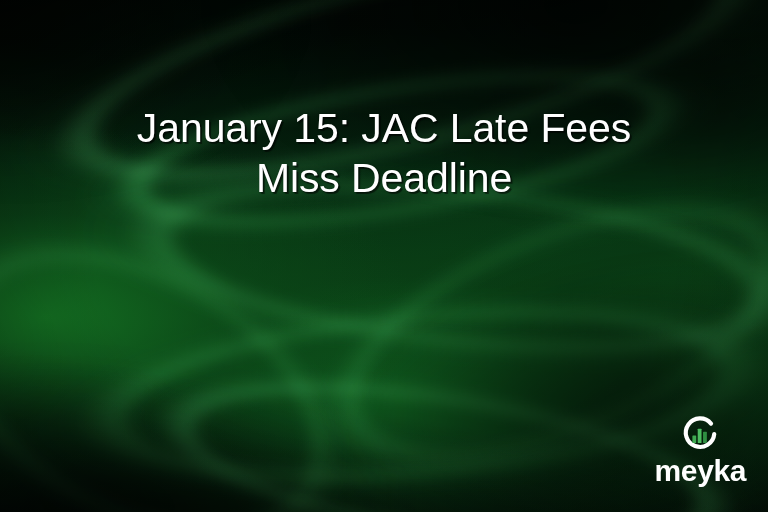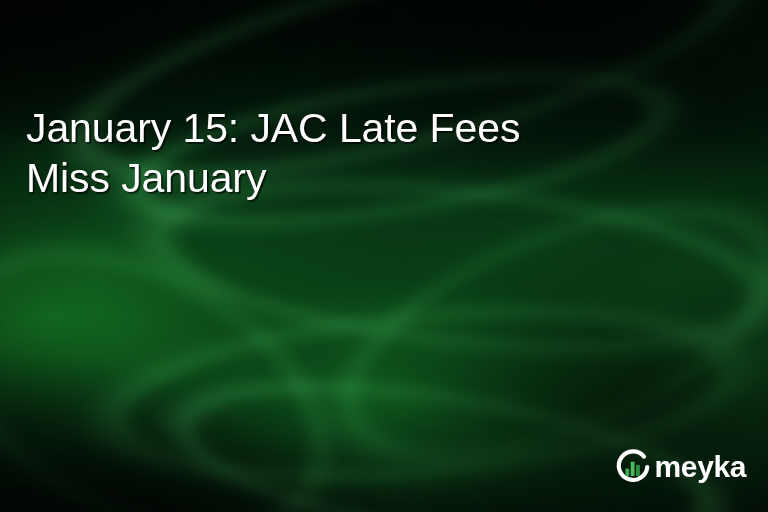--- a/index.html
+++ b/index.html
@@ -107,21 +107,21 @@
   #bg-vignette {
     background: radial-gradient(ellipse 78% 76% at 50% 50%, rgba(0,0,0,0) 48%, rgba(0,0,0,0.42) 100%);
   }
 
   
   #headline {
     position: absolute;
     left: 0;
     right: 0;
     top: 103px;
-    text-align: left;
+    text-align: center;
     padding: 0 26px;
     box-sizing: border-box;
   }
   .headline-line {
     display: block;
     color: #ffffff;
     font-size: 41px;
     line-height: 50px;
     font-weight: 400;
     letter-spacing: -0.1px;
@@ -132,20 +132,21 @@
   }
 
   
   #logo {
     position: absolute;
     right: 22px;
     bottom: 26px;
     display: flex;
     align-items: center;
     gap: 3px;
+    flex-direction: column;
   }
   #logo-mark {
     width: 38px;
     height: 38px;
     display: block;
     flex: 0 0 auto;
   }
   #logo-word {
     color: #ffffff;
     font-size: 30px;
@@ -177,21 +178,21 @@
     <div class="shade d2"></div>
     <div class="shade d3"></div>
     <div class="shade d4"></div>
     <div class="shade d5"></div>
   </div>
 
   <div class="bg-layer" id="bg-vignette"></div>
 
   <div id="headline">
     <span class="headline-line">January 15: JAC Late Fees</span>
-    <span class="headline-line">Miss January</span>
+    <span class="headline-line">Miss Deadline</span>
   </div>
 
   <div id="logo">
     <svg id="logo-mark" viewBox="0 0 40 40" aria-hidden="true">
 
       <path d="M31.6 9.0 A 15 15 0 1 0 35 20" fill="none" stroke="#ffffff" stroke-width="4.4" stroke-linecap="round"></path>
 
       <rect x="12.0" y="21.5" width="4.0" height="8.0" rx="0.6" fill="#3faa52"></rect>
       <rect x="17.6" y="14.5" width="4.0" height="15.0" rx="0.6" fill="#4cbb60"></rect>
       <rect x="23.2" y="17.5" width="4.0" height="12.0" rx="0.6" fill="#2f8f42"></rect>

